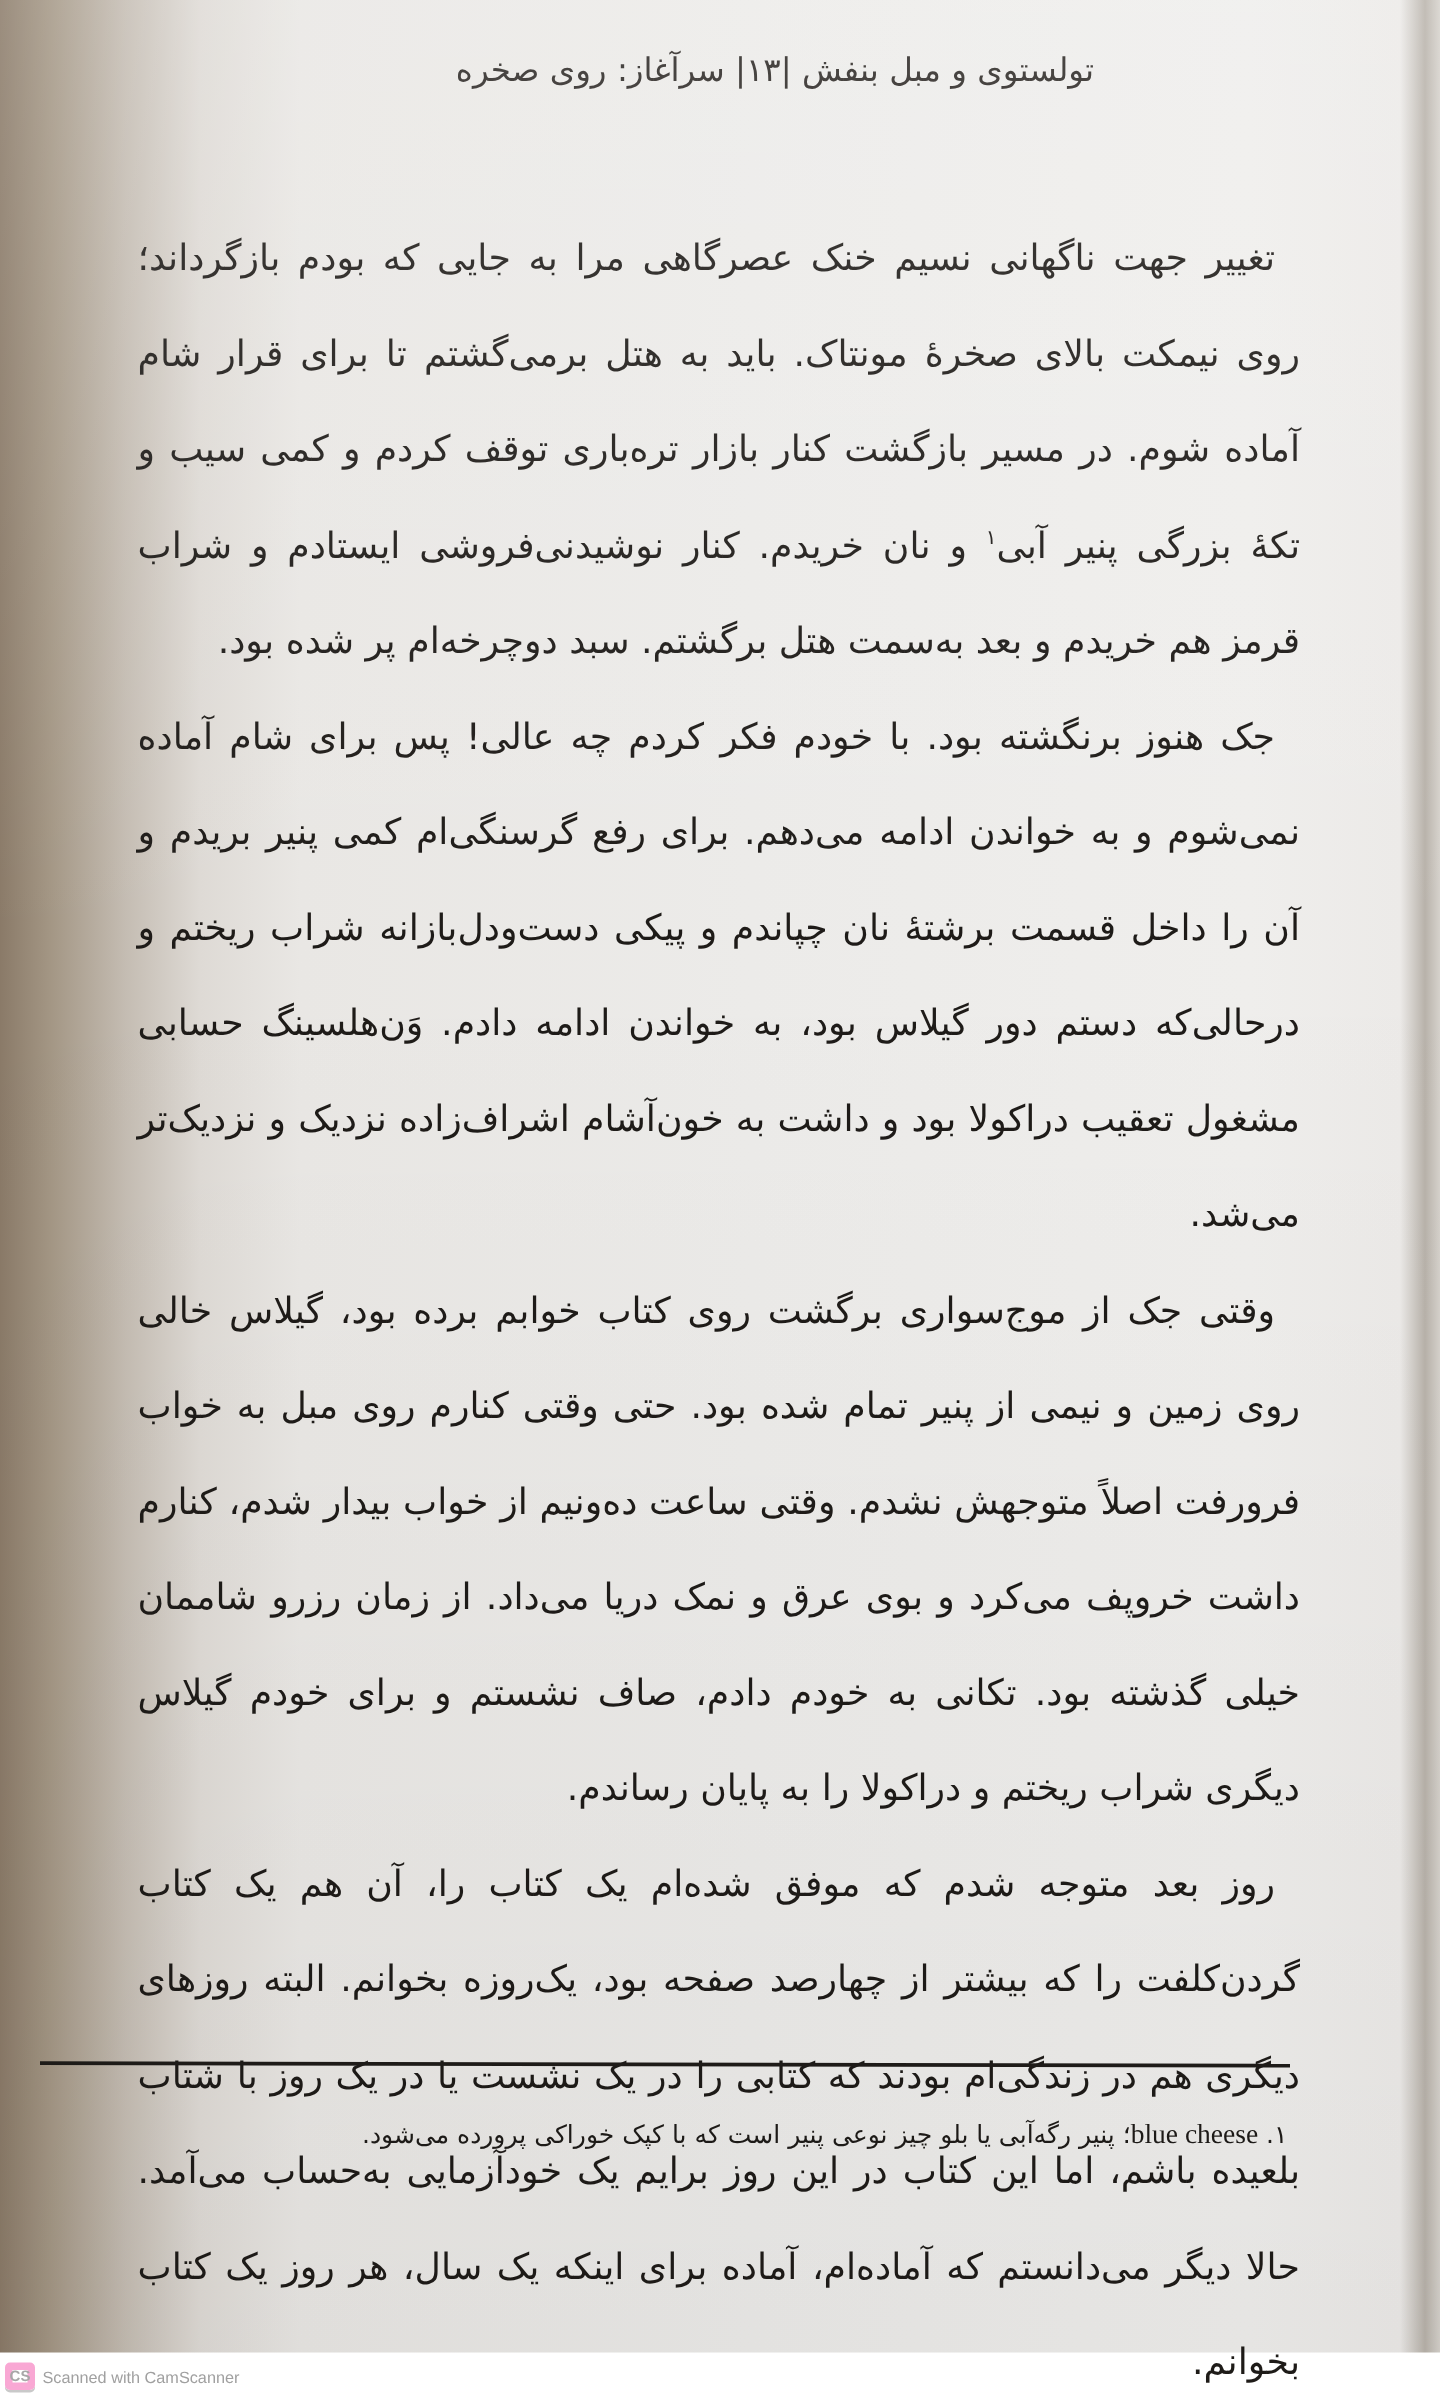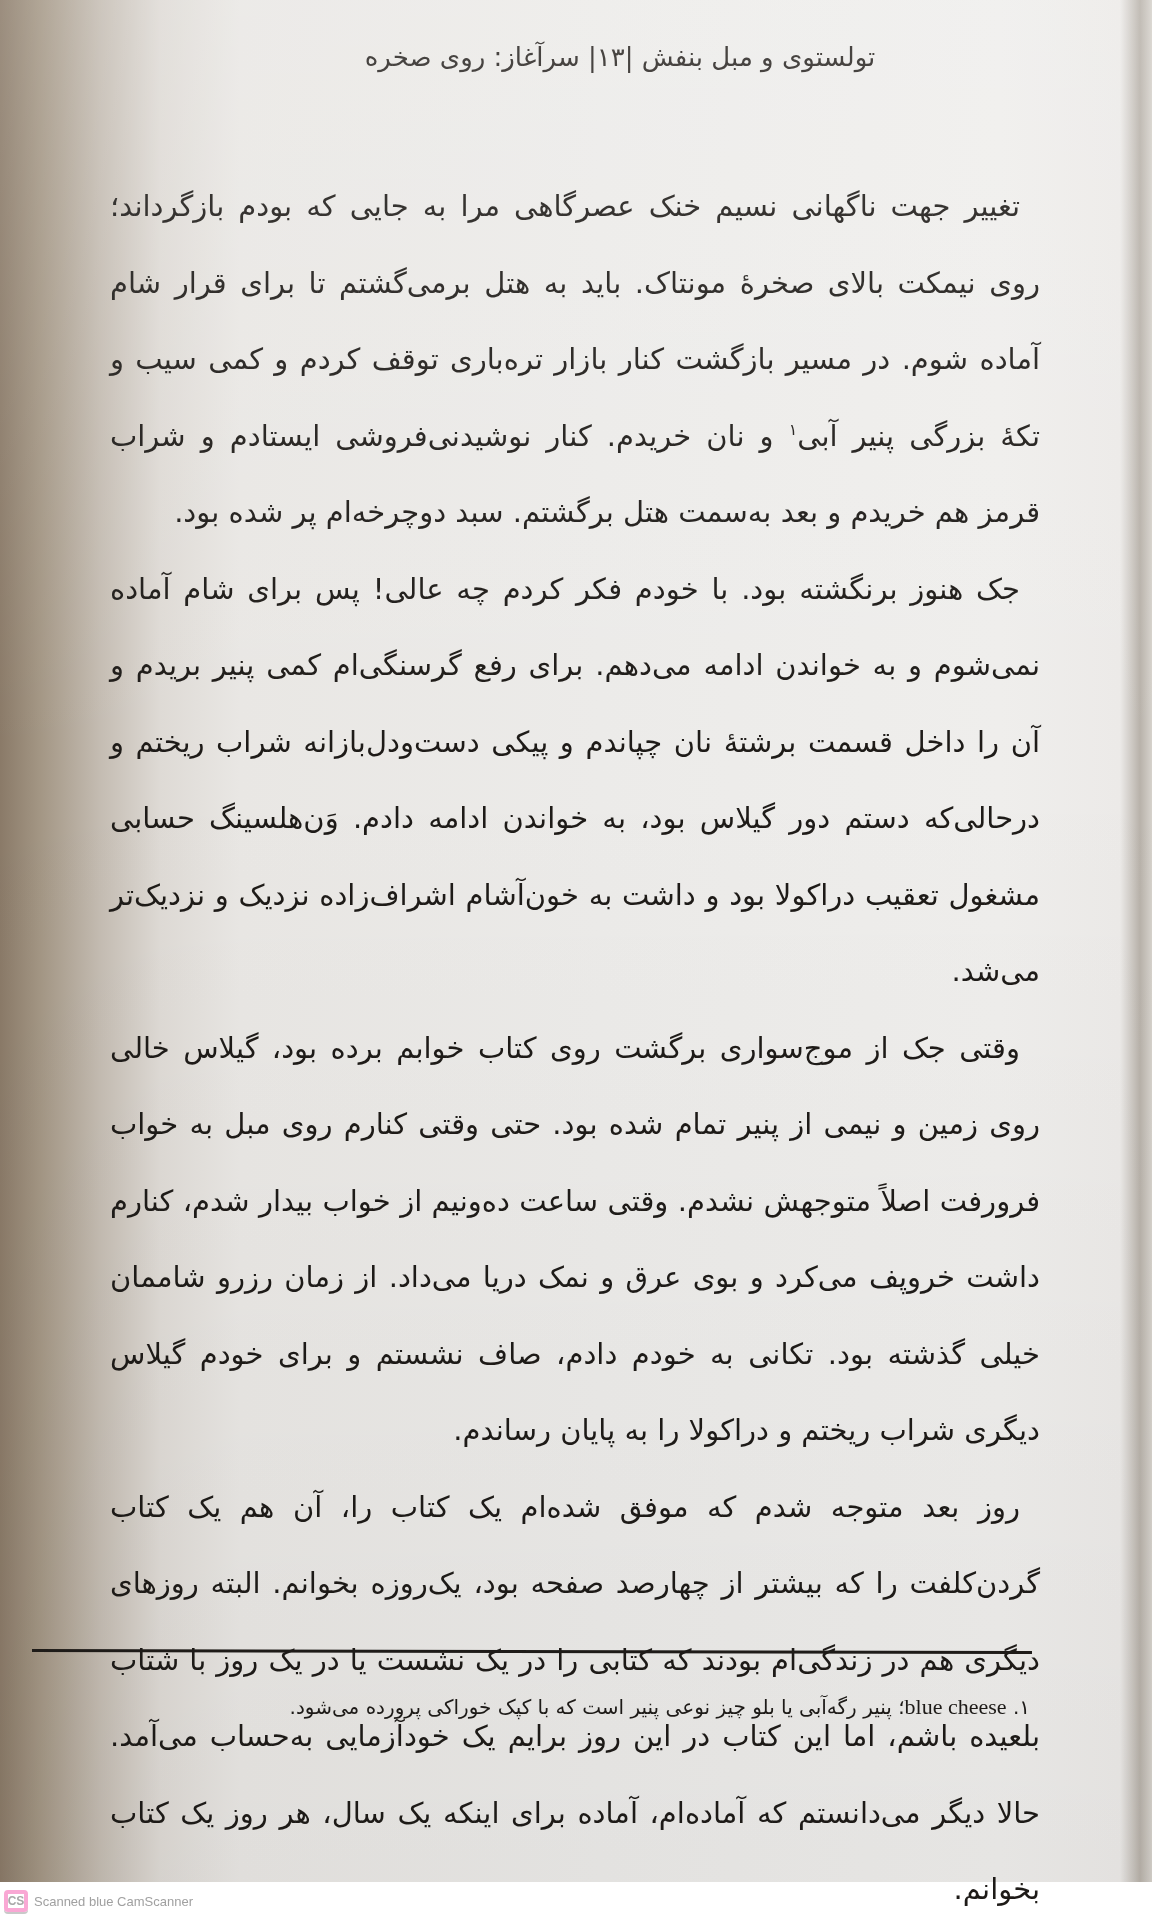--- a/index.html
+++ b/index.html
@@ -113,21 +113,21 @@
       display: flex;
       align-items: center;
       gap: 6px;
       font-family: "Liberation Sans", sans-serif;
       font-size: 13px;
       color: #a0a0a0;
     }
     .cs-logo {
       width: 24px;
       height: 22px;
-      border: 4px solid #f9a8d4;
+      border: 6px solid #f9a8d4;
       border-radius: 4px;
       box-sizing: border-box;
       display: flex;
       align-items: center;
       justify-content: center;
       font-family: "Liberation Sans", sans-serif;
       font-weight: bold;
       font-size: 12px;
       color: #a8a8a8;
       box-shadow: 0 2px 0 #c9c9c9;
@@ -152,14 +152,14 @@
   <div class="footnote-rule"></div>
 
   <div class="footnote">
     <span>۱.</span>
     <span class="en">blue cheese</span><span>؛ پنیر رگه‌آبی یا بلو چیز نوعی پنیر است که با کپک خوراکی پرورده می‌شود.</span>
   </div>
 </div>
 
 <div class="watermark">
   <span class="cs-logo">CS</span>
-  <span>Scanned blue CamScanner</span>
+  <span>Scanned with CamScanner</span>
 </div>
 
 </body></html>

